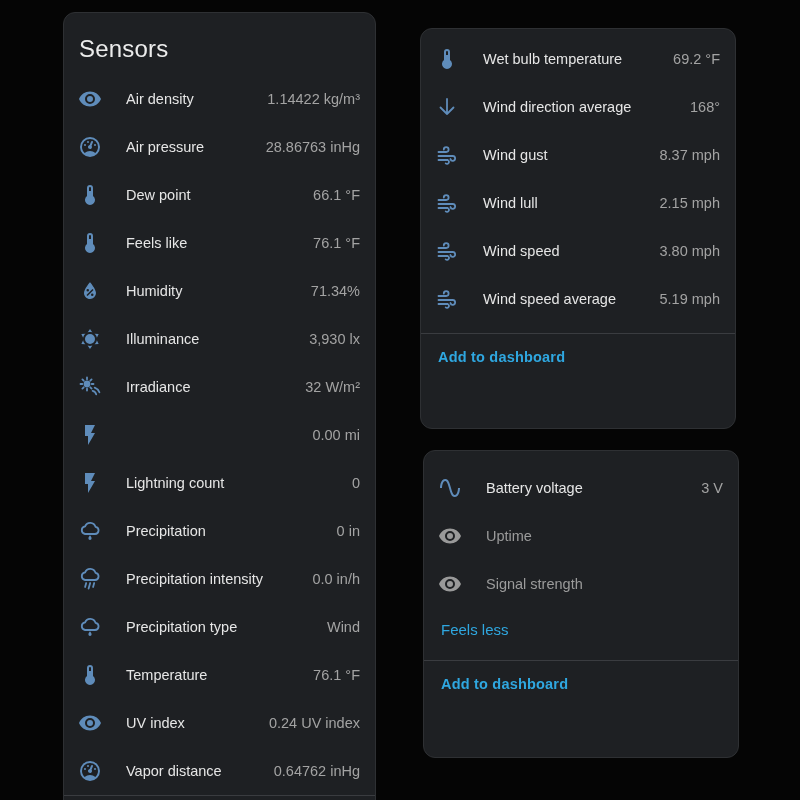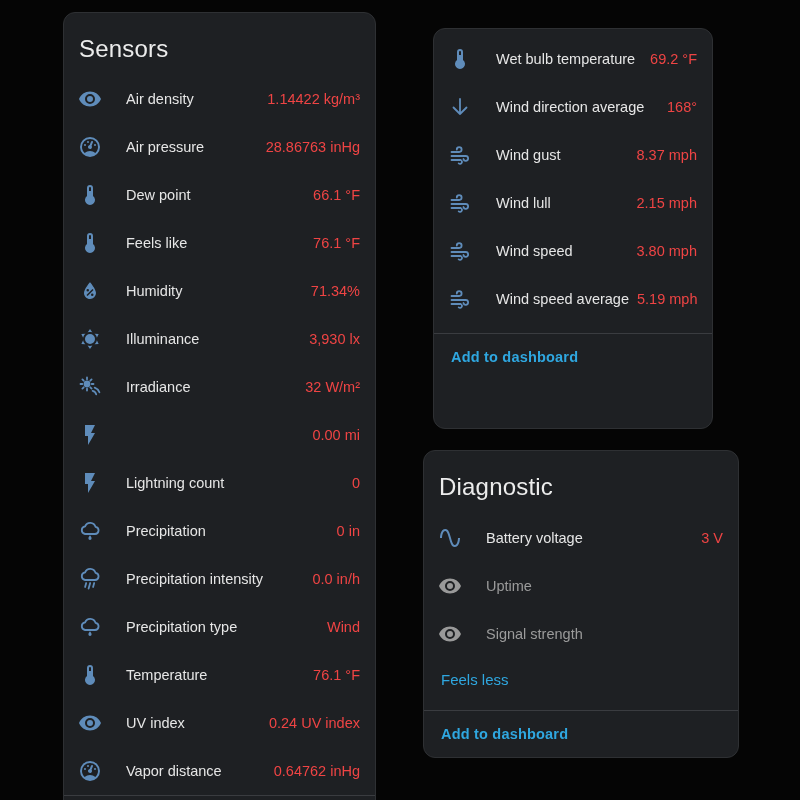--- a/index.html
+++ b/index.html
@@ -2,33 +2,33 @@
 <html style="--accent: #2fa7e0; --icon-blue: #5f8cba; --icon-disabled: #999999; --card-bg: #1e2023; --page-bg: #050505;"><head>
 <meta charset="utf-8">
 <style>
   html,body{margin:0;padding:0;width:800px;height:800px;overflow:hidden;
     background:#050505;font-family:"Liberation Sans",sans-serif;
     -webkit-font-smoothing:antialiased;}
   .page{position:relative;width:800px;height:800px;padding-left:32px;}
   .card{position:absolute;background:#1e2023;border:1px solid #2e3033;
     border-radius:12px;box-sizing:border-box;overflow:hidden;}
   .card-sensors{left:63px;top:12px;width:313px;height:840px;}
-  .card-wind{left:433px;top:28px;width:280px;height:401px;}
+  .card-wind{left:420px;top:28px;width:316px;height:401px;}
   .card-diagnostic{left:423px;top:450px;width:316px;height:308px;}
   h2.card-title{margin:0;padding:21px 16px 0 15px;font-size:24px;line-height:29px;
     font-weight:400;color:#ececec;letter-spacing:.2px;}
   .rows{padding-top:12px;}
   .card-wind .rows{padding-top:6px;}
   .card-diagnostic .rows{padding-top:13px;}
   .row{display:flex;align-items:center;height:48px;padding:0 15px 0 14px;cursor:pointer;}
   .row .icon{width:24px;height:24px;flex:0 0 24px;display:flex;align-items:center;
     justify-content:center;color:var(--icon-blue,#5f8cba);}
   .row .icon svg{width:24px;height:24px;display:block;}
   .row .label{margin-left:24px;font-size:14.5px;color:#e6e6e6;white-space:nowrap;}
-  .row .value{margin-left:auto;padding-left:8px;font-size:14.5px;color:#ef4444;
+  .row .value{margin-left:auto;padding-left:8px;font-size:14.5px;color:#a3a3a3;
     white-space:nowrap;text-align:right;}
   .row.disabled .icon{color:#999999;}
   .row.disabled .label{color:#9b9b9b;}
   .divider{border-top:1px solid #3a3c40;margin:0;}
   .card-wind .divider{margin-top:10px;}
   .card-diagnostic .divider{margin-top:12px;}
   .card-sensors .divider{margin-top:0px;}
   .footer-link{display:block;padding:15px 16px 16px 17px;font-size:14.5px;
     font-weight:700;color:var(--accent,#2fa7e0);cursor:pointer;letter-spacing:.2px;}
   .show-less{display:block;padding:13px 16px 10px 17px;font-size:15px;
@@ -241,21 +241,20 @@
           </span>
     <span class="label">Wind speed average</span>
     <span class="value">5.19 mph</span>
   </div>
       </div>
     <div class="divider"></div>
     <a class="footer-link">Add to dashboard</a>
   </section>
 
   <section class="card card-diagnostic">
-    <h2 class="card-title">Diagnostic</h2>
     <div class="rows">
         <div class="row">
     <span class="icon">
             <svg viewBox="0 0 24 24">
               <path fill="currentColor" d="M16.5,21C13.5,21 12.31,16.76 11.05,12.28C10.14,9.04 9,5 7.5,5C4.11,5 4,11.93 4,12H2C2,11.63 2.06,3 7.5,3C10.5,3 11.69,7.24 12.95,11.72C13.86,14.96 15,19 16.5,19C19.94,19 20,12.07 20,12H22C22,12.37 21.94,21 16.5,21Z"></path>
             </svg>
           </span>
     <span class="label">Battery voltage</span>
     <span class="value">3 V</span>
   </div>

